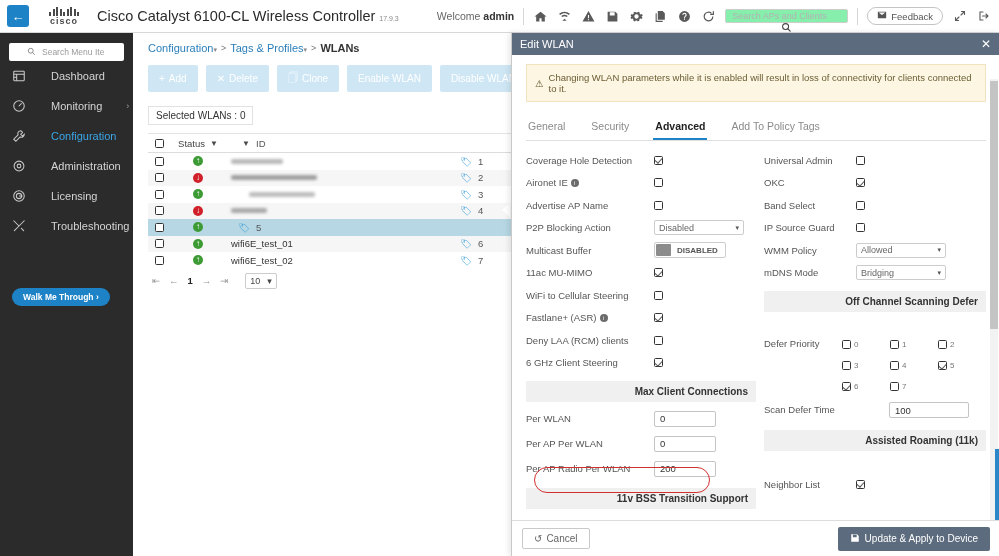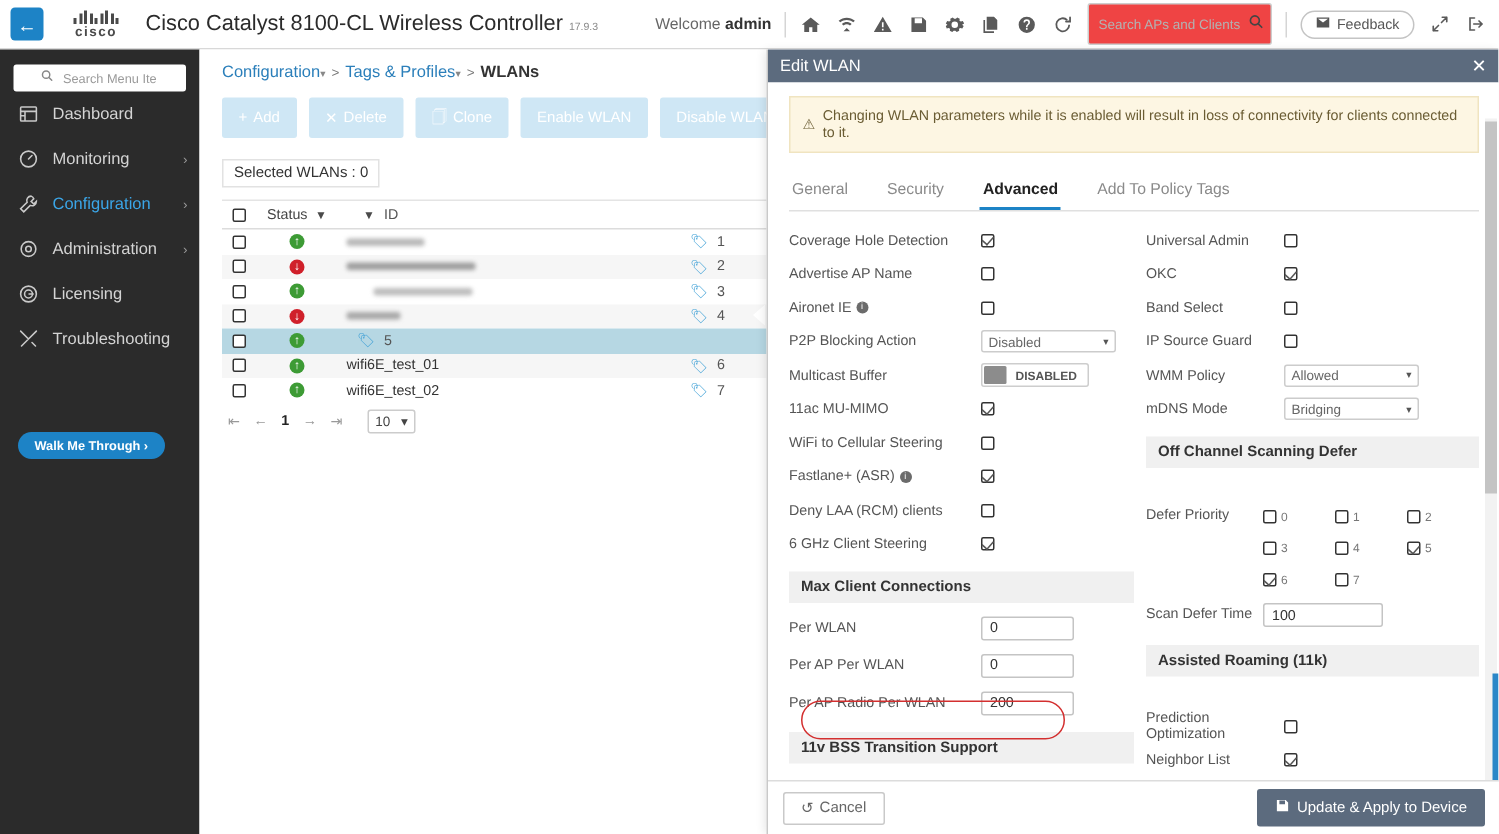--- a/index.html
+++ b/index.html
@@ -40,22 +40,23 @@
     margin-left: auto; display: flex; align-items: center; gap: 9px;
     padding-right: 8px; color: #5a5a5a;
   }
   .welcome { font-size: 10.5px; color: #666; }
   .welcome b { color: #333; }
   .divider-v { width: 1px; height: 17px; background: #d5d5d5; }
   .ticon { width: 15px; height: 15px; display: flex; align-items: center; justify-content: center; cursor: pointer; }
   .ticon svg { display: block; }
   .search-box {
     display: flex; align-items: center; border: 1px solid #cdcdcd;
-    border-radius: 2px; height: 28px; width: 123px; padding: 0 4px;
-    background: #ef4444;
+    border-radius: 2px; height: 14px; width: 123px; padding: 0 4px;
+    background: #86efac;
+    flex-direction: column;
   }
   .search-box input {
     border: 0; outline: 0; font-size: 9px; color: #333; width: 100%;
     font-family: "Liberation Sans", sans-serif; background: transparent;
   }
   .search-box input::placeholder { color: #b2b2b2; }
   .feedback-btn {
     display: flex; align-items: center; gap: 4px; border: 1px solid #c4c4c4;
     border-radius: 10px; padding: 2px 9px; font-size: 9.5px; color: #555; cursor: pointer;
     background: #fff;
@@ -70,21 +71,21 @@
     margin: 10px 9px 0 9px; height: 18px; background: #fff; border-radius: 2px;
     display: flex; align-items: center; padding: 0 18px; gap: 4px;
   }
   .sb-search input {
     border: 0; outline: 0; font-size: 8.5px; width: 100%; color: #333;
     font-family: "Liberation Sans", sans-serif;
   }
   .sb-search input::placeholder { color: #9a9a9a; }
   .sb-item {
     height: 30px; display: flex; align-items: center; padding: 0 8px 0 10px;
-    color: #d4d4d4; font-size: 11px; cursor: pointer; gap: 8px;
+    color: #d4d4d4; font-size: 11px; cursor: pointer; gap: 24px;
   }
   .sb-item.active { color: #3ba6e8; }
   .sb-ico { width: 17px; height: 17px; flex: 0 0 17px; display: flex; align-items: center; justify-content: center; }
   .sb-label { flex: 1; }
   .sb-caret { font-size: 9px; color: #9a9a9a; }
   .walk-btn {
     position: absolute; left: 12px; top: 255px;
     background: #1d83c6; color: #fff; font-size: 8.5px; font-weight: bold;
     padding: 4px 11px; border-radius: 10px; cursor: pointer; white-space: nowrap;
   }
@@ -206,24 +207,24 @@
     border: 1px solid #cdcdcd; border-radius: 2px; height: 16px; display: inline-flex;
     align-items: center; padding: 1px; background: #fff; cursor: pointer;
   }
   .toggle .knob { width: 15px; height: 12px; background: #8c8c8c; border-radius: 1px; }
   .toggle .tlabel { font-size: 8px; color: #555; padding: 0 6px; font-weight: bold; }
   .finput {
     border: 1px solid #c4c4c4; border-radius: 2px; height: 16px; width: 62px;
     font-size: 9.5px; color: #333; padding: 0 5px; background: #fff;
     font-family: "Liberation Sans", sans-serif; outline: none;
   }
-  .finput.w90 { width: 80px; }
+  .finput.w90 { width: 80px; margin-left: 47px; }
   .sechead {
     background: #f0f0f0; font-size: 10px; font-weight: bold; color: #333;
-    padding: 5px 8px; margin: 7px 0 4px 0;
+    padding: 5px 8px; margin: 7px 0 4px 0; text-align: right;
   }
   .prio-grid { display: flex; flex-wrap: wrap; width: 100%; }
   .prio-cell {
     width: 33.33%; display: flex; align-items: center; gap: 3px; height: 21px;
   }
   .prio-cell span { font-size: 8px; color: #777; }
   .redbox {
     position: absolute; left: 8px; top: 318px; width: 176px; height: 26px;
     border: 1.6px solid #d32f2f; border-radius: 13px; pointer-events: none;
   }
@@ -272,21 +273,21 @@
           <i style="height:7px"></i>
           <i style="height:4px"></i>
           <i style="height:7px"></i>
           <i style="height:9px"></i>
           <i style="height:7px"></i>
           <i style="height:4px"></i>
       </div>
       <div class="cisco-word">cisco</div>
     </div>
     <div class="app-title">
-      <span>Cisco Catalyst 8100-CL Wireless Controller</span>
+      <span>Cisco Catalyst 6100-CL Wireless Controller</span>
       <span class="app-ver">17.9.3</span>
     </div>
 
     <div class="topbar-right">
       <div class="welcome">
         <span>Welcome</span>
         <b>admin</b>
       </div>
       <div class="divider-v"></div>
 
@@ -641,31 +642,31 @@
         <div class="col" style="position:relative">
 
           <div class="frow">
             <div class="flabel">Coverage Hole Detection</div>
             <div class="fctrl">
                 <span class="fcbx on"></span>
               </div>
           </div>
 
           <div class="frow">
-            <div class="flabel">Advertise AP Name</div>
-            <div class="fctrl">
-                <span class="fcbx"></span>
-              </div>
-          </div>
-
-          <div class="frow">
             <div class="flabel">
               <span>Aironet IE</span>
               <i class="info-i">i</i>
             </div>
+            <div class="fctrl">
+                <span class="fcbx"></span>
+              </div>
+          </div>
+
+          <div class="frow">
+            <div class="flabel">Advertise AP Name</div>
             <div class="fctrl">
                 <span class="fcbx"></span>
               </div>
           </div>
 
           <div class="frow">
             <div class="flabel">P2P Blocking Action</div>
             <div class="fctrl">
               <span class="fsel">
                 <span>Disabled</span>
@@ -850,26 +851,20 @@
             <div class="flabel" style="width:78px;flex:0 0 78px;line-height:1.1">Scan Defer Time</div>
             <div class="fctrl">
                 <input class="finput w90" type="text" value="100" style="">
               </div>
           </div>
 
           <div class="sechead">Assisted Roaming (11k)</div>
 
           <div style="height:18px"></div>
 
-          <div class="frow">
-            <div class="flabel" style="width:92px;flex:0 0 92px">Prediction Optimization</div>
-            <div class="fctrl">
-                <span class="fcbx"></span>
-              </div>
-          </div>
 
           <div class="frow">
             <div class="flabel" style="width:92px;flex:0 0 92px">Neighbor List</div>
             <div class="fctrl">
                 <span class="fcbx on"></span>
               </div>
           </div>
 
         </div>
       </div>

